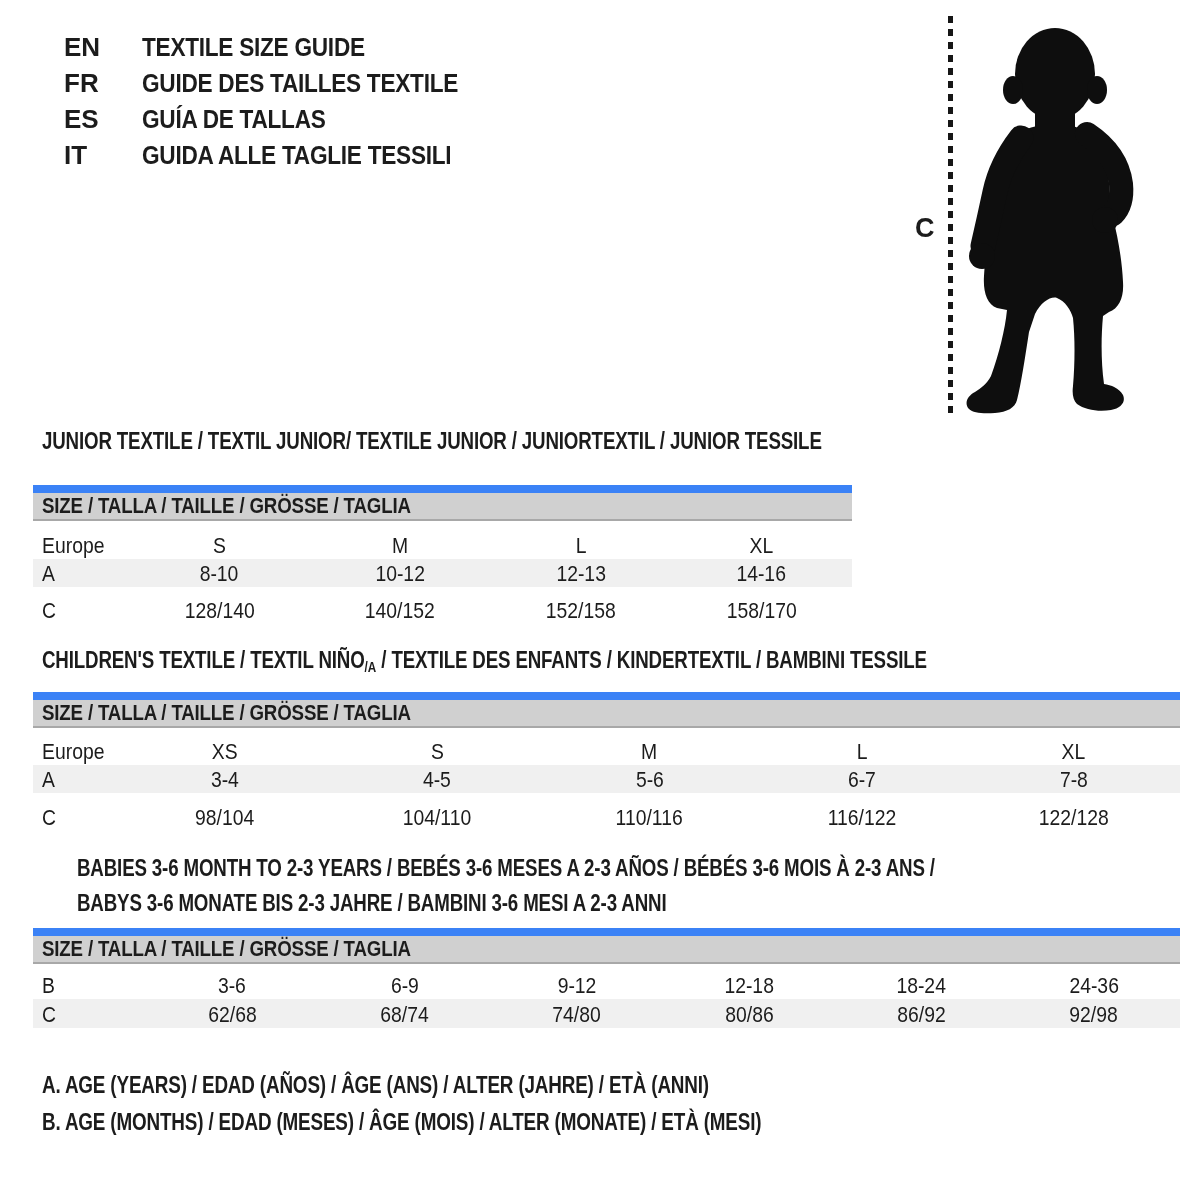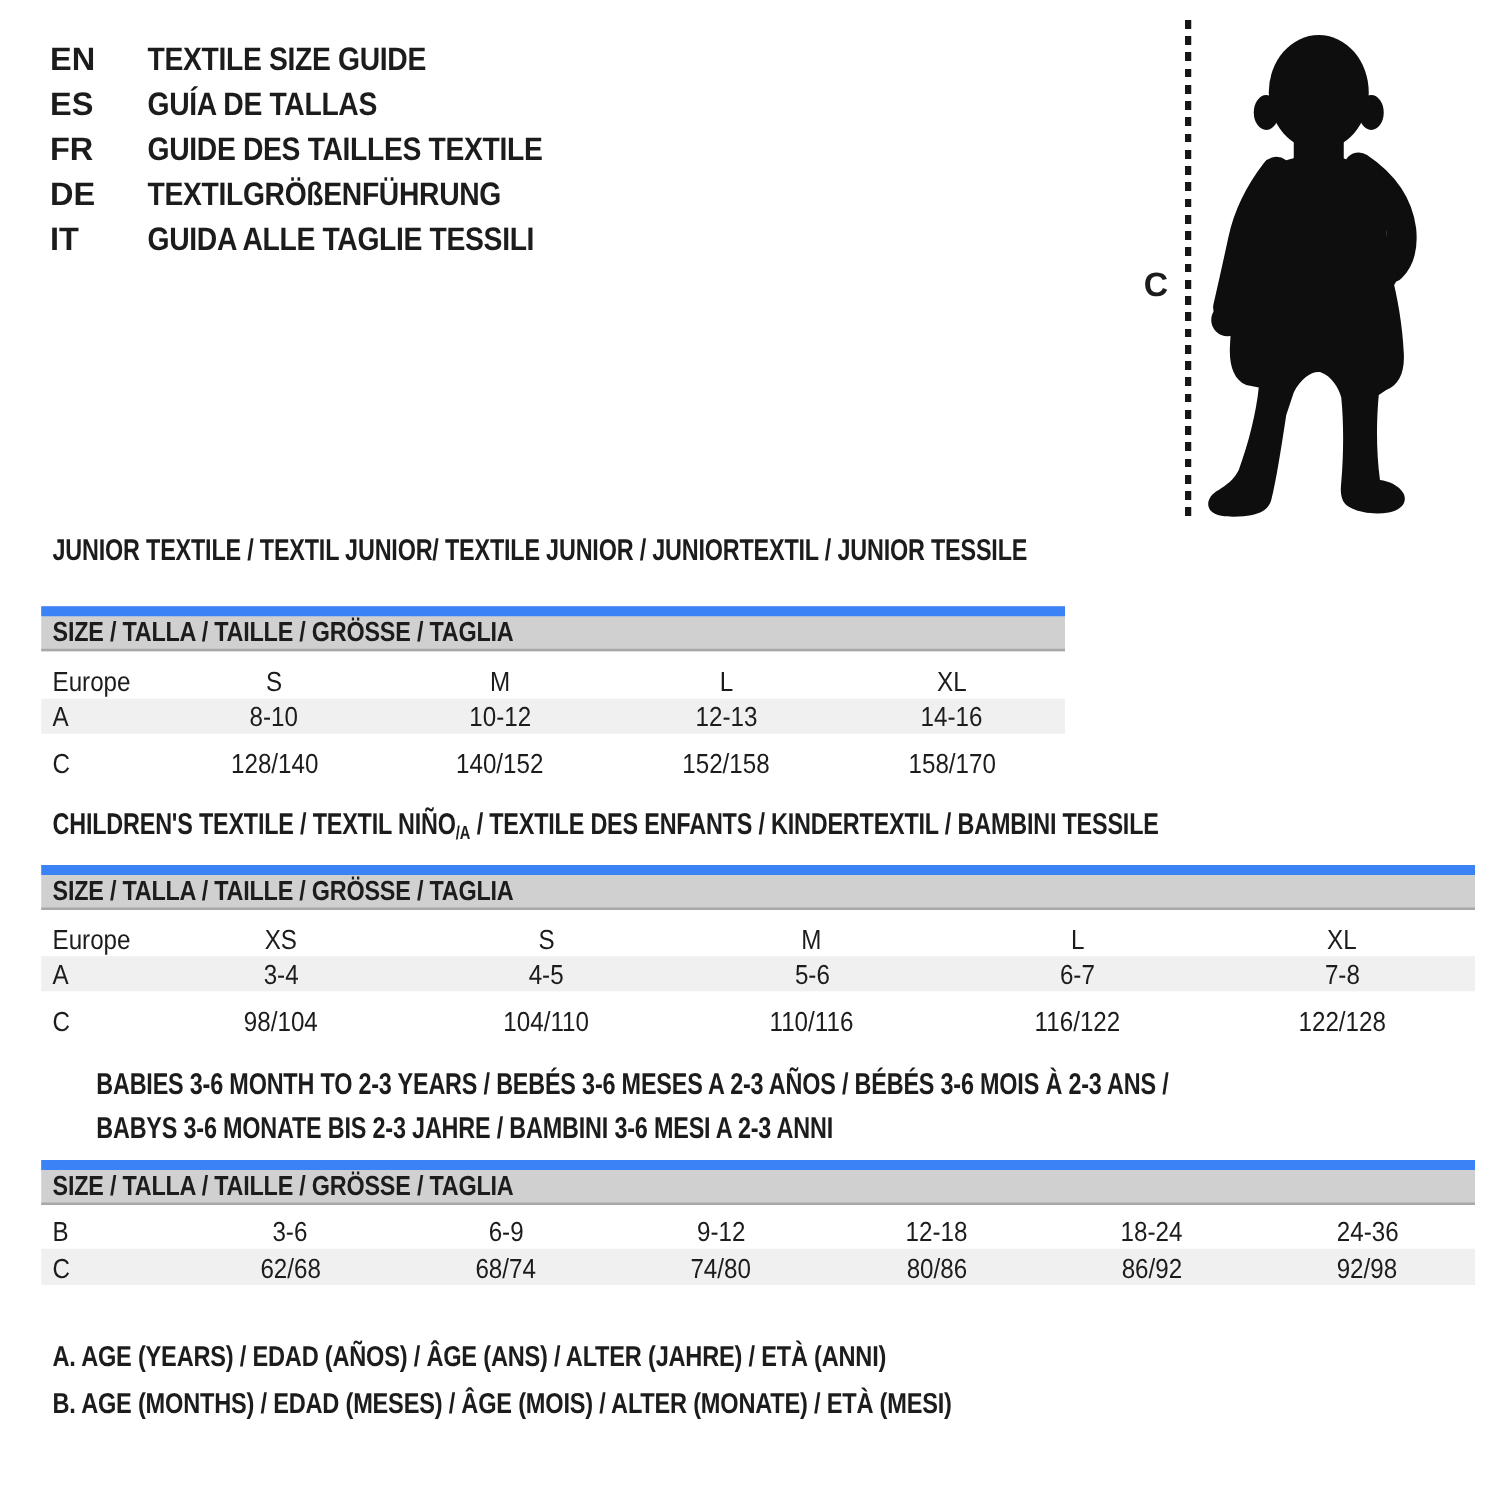--- a/index.html
+++ b/index.html
@@ -13,21 +13,21 @@
   
   .cnd{display:inline-block;transform:scaleX(0.78);transform-origin:0 50%;white-space:nowrap;letter-spacing:-0.2px;}
   .cnd88{display:inline-block;transform:scaleX(0.87);transform-origin:0 50%;white-space:nowrap;letter-spacing:-0.3px;}
   .cndc{display:inline-block;transform:scaleX(0.88);transform-origin:50% 50%;white-space:nowrap;}
   .cndl{display:inline-block;transform:scaleX(0.88);transform-origin:0 50%;white-space:nowrap;}
   .cnd82{display:inline-block;transform:scaleX(0.82);transform-origin:0 50%;white-space:nowrap;letter-spacing:-0.2px;}
   .cnd85{display:inline-block;transform:scaleX(0.85);transform-origin:0 50%;white-space:nowrap;letter-spacing:-0.2px;}
 
   
   .lang-block{left:40px;top:29px;font-size:26px;font-weight:700;line-height:36px;}
-  .lang-row{display:flex;}
+  .lang-row{display:flex;margin-left:24px;}
   .lang-code{width:78px;flex:0 0 78px;}
 
   
   .measure-line{left:948px;top:16px;width:5px;height:400px;
     background:repeating-linear-gradient(to bottom,#161616 0 7px,transparent 7px 13px);}
   .fig-label{left:915px;top:213px;font-size:27px;font-weight:700;}
   .fig-svg{left:963px;top:14px;}
 
   
   .sec-title{font-size:24px;font-weight:700;line-height:26px;}
@@ -54,30 +54,26 @@
 </style>
 </head>
 <body>
 
 <div class="abs lang-block">
   <div class="lang-row">
     <span class="lang-code">EN</span>
     <span class="cnd88">TEXTILE SIZE GUIDE</span>
   </div>
   <div class="lang-row">
+    <span class="lang-code">FR</span>
+    <span class="cnd88">GUIDE DES TAILLES TEXTILE</span>
+  </div>
+  <div class="lang-row">
     <span class="lang-code">ES</span>
     <span class="cnd88">GUÍA DE TALLAS</span>
-  </div>
-  <div class="lang-row">
-    <span class="lang-code">FR</span>
-    <span class="cnd88">GUIDE DES TAILLES TEXTILE</span>
-  </div>
-  <div class="lang-row">
-    <span class="lang-code">DE</span>
-    <span class="cnd88">TEXTILGRÖßENFÜHRUNG</span>
   </div>
   <div class="lang-row">
     <span class="lang-code">IT</span>
     <span class="cnd88">GUIDA ALLE TAGLIE TESSILI</span>
   </div>
 </div>
 
 <div class="abs measure-line"></div>
 <div class="abs fig-label">C</div>
 <svg class="abs fig-svg" width="180" height="404" viewBox="0 0 180 404" aria-hidden="true">

